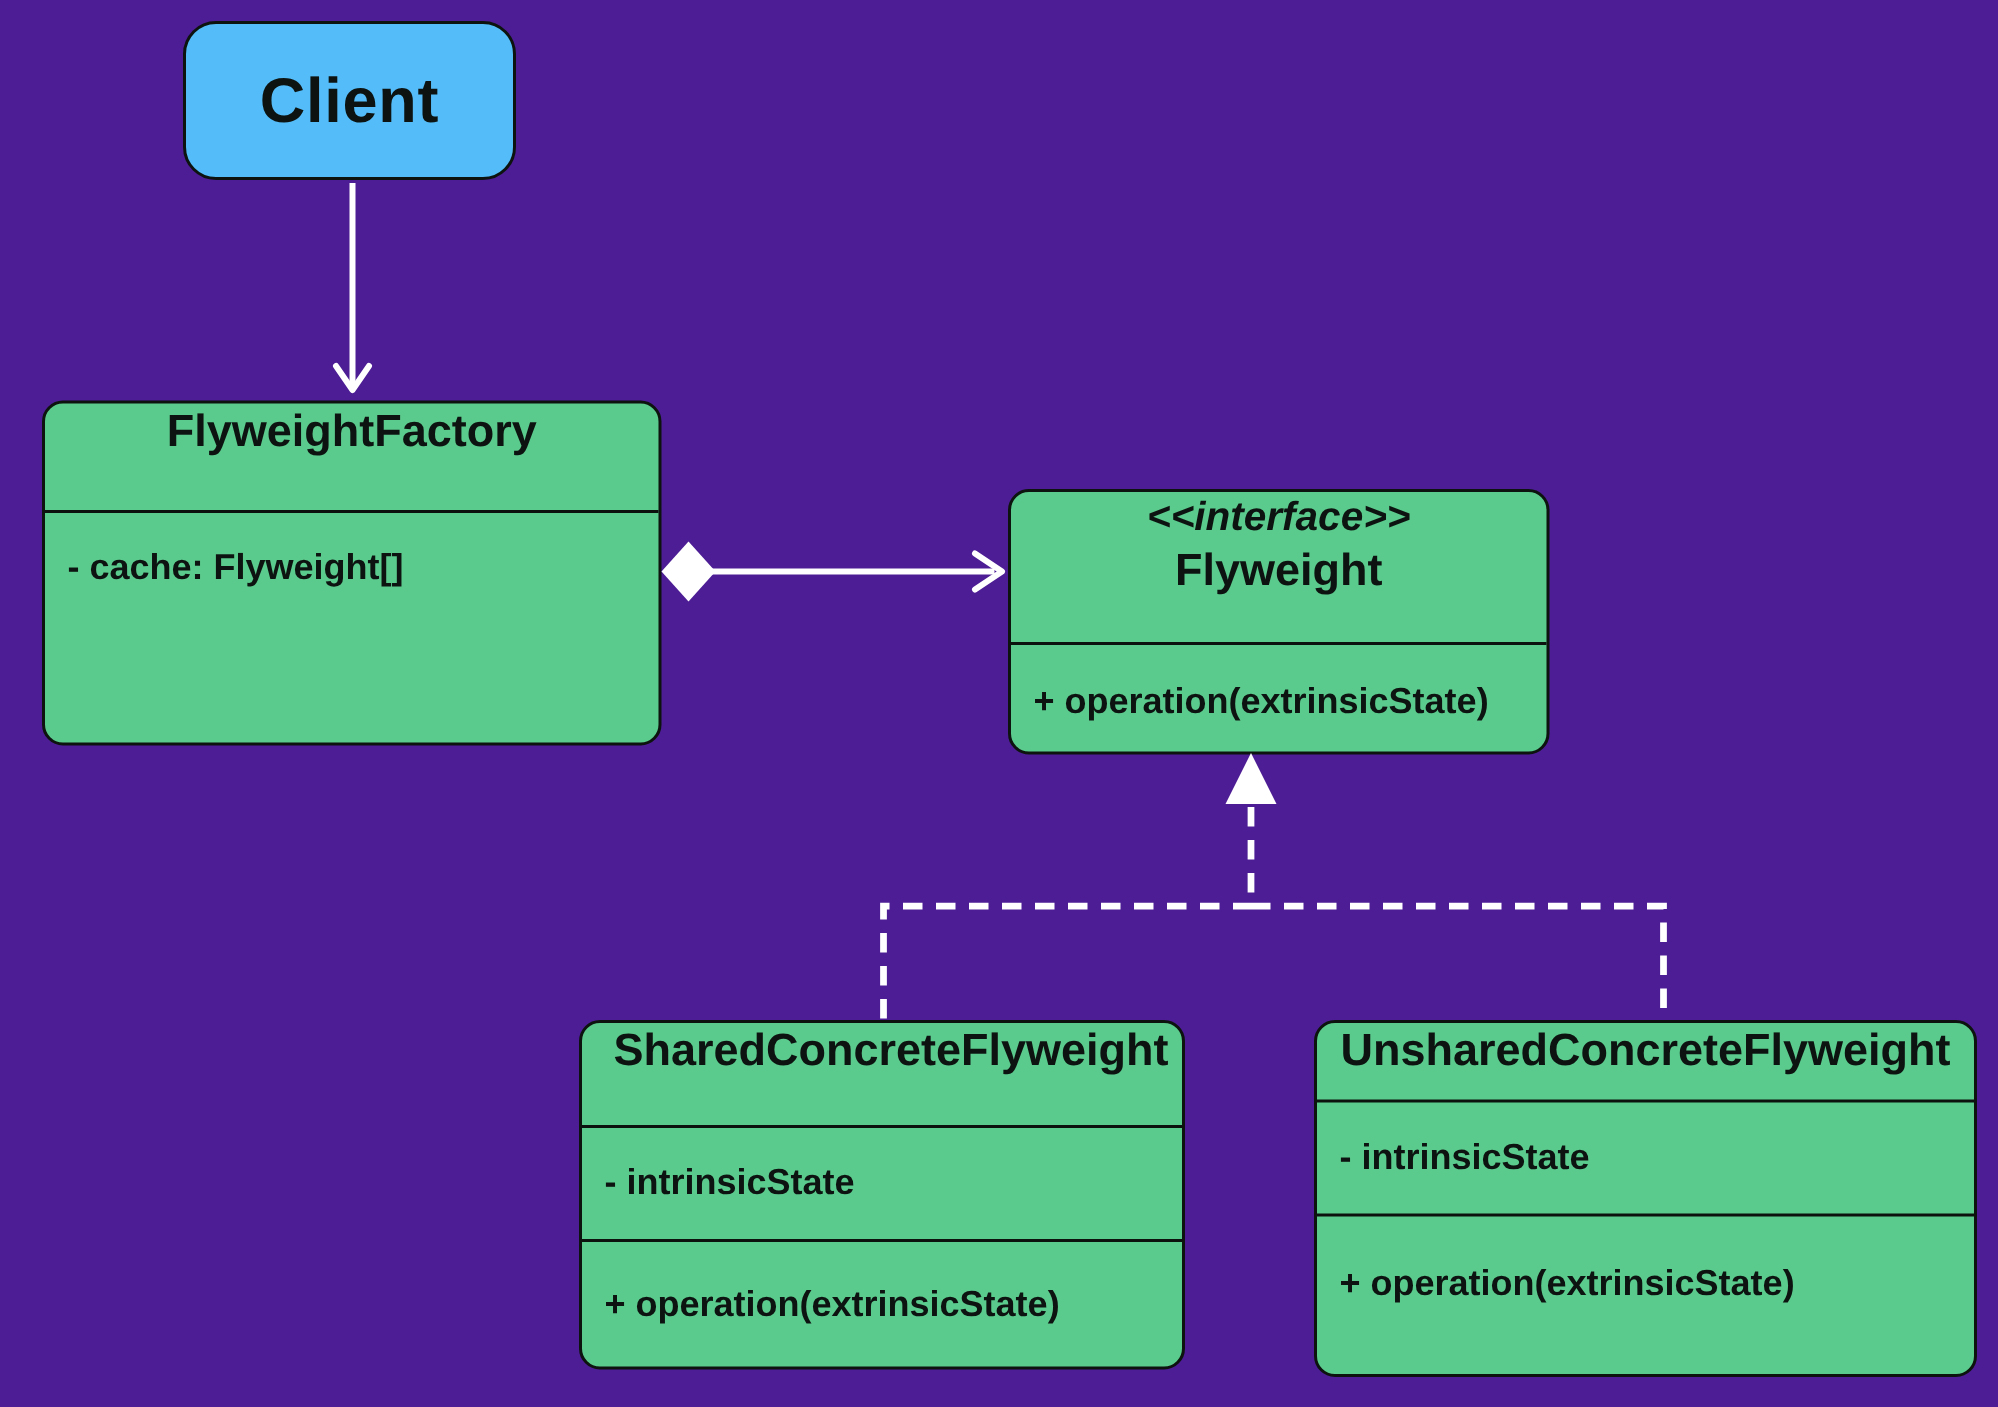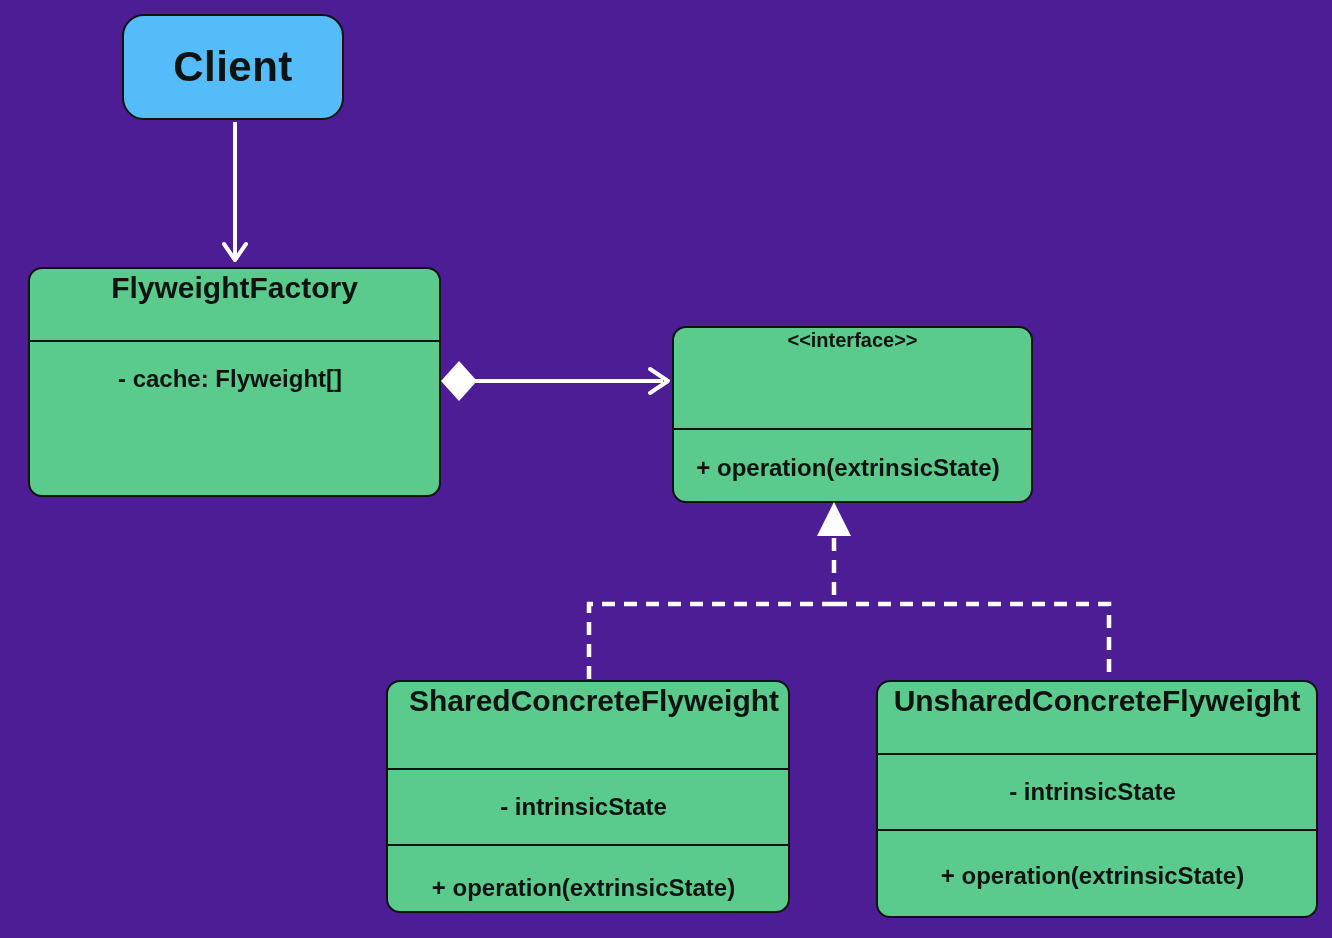--- a/index.html
+++ b/index.html
@@ -48,42 +48,42 @@
     flex: 0 0 auto;
   }
   .compartment.title {
     flex-direction: column;
     font-size: 30px;
     text-align: center;
     line-height: 1.25;
   }
   .compartment.member {
     border-top: 2px solid #0c120e;
-    justify-content: center;
+    justify-content: flex-start;
     padding-left: 15px;
     padding-right: 24px;
     font-size: 24px;
   }
-  .stereotype { font-size: 20px; }
+  .stereotype { font-size: 27px; font-style: italic; }
 
   
   #node-client      { left: 122px; top: 14px;  width: 222px; height: 106px; }
   #node-factory     { left: 28px;  top: 267px; width: 413px; height: 230px; }
   #node-factory    .row-title  { height: 71px; }
   #node-factory    .row-attr   { height: 76px; }
   #node-factory    .row-method { height: 83px; }
   #node-flyweight   { left: 672px; top: 326px; width: 361px; height: 177px; }
   #node-flyweight  .row-title  { height: 100px; }
   #node-flyweight  .row-method { height: 77px; }
   #node-shared      { left: 386px; top: 680px; width: 404px; height: 233px; }
-  #node-shared     .row-title  { height: 86px; padding-left: 12px; }
+  #node-shared     .row-title  { height: 68px; padding-left: 12px; }
   #node-shared     .row-attr   { height: 76px; }
   #node-shared     .row-method { height: 86px; }
   #node-unshared    { left: 876px; top: 680px; width: 442px; height: 238px; }
-  #node-unshared   .row-title  { height: 71px; border-radius: 11px; }
+  #node-unshared   .row-title  { height: 51px; border-radius: 11px; }
   #node-unshared   .row-attr   { height: 76px; }
   #node-unshared   .row-method { height: 91px; }
 </style>
 </head>
 <body>
 
 <div class="canvas">
 
   <svg class="edges" viewBox="0 0 1332 938" width="1332" height="938" fill="none" stroke="#ffffff" stroke-width="4">
 
@@ -115,20 +115,21 @@
       <span>FlyweightFactory</span>
     </div>
     <div class="compartment member row-attr">
       <span>- cache: Flyweight[]</span>
     </div>
   </div>
 
   <div class="node" id="node-flyweight">
     <div class="compartment title row-title">
       <span class="stereotype">&lt;&lt;interface&gt;&gt;</span>
+      <span>Flyweight</span>
     </div>
     <div class="compartment member row-method">
       <span>+ operation(extrinsicState)</span>
     </div>
   </div>
 
   <div class="node" id="node-shared">
     <div class="compartment title row-title">
       <span>SharedConcreteFlyweight</span>
     </div>

